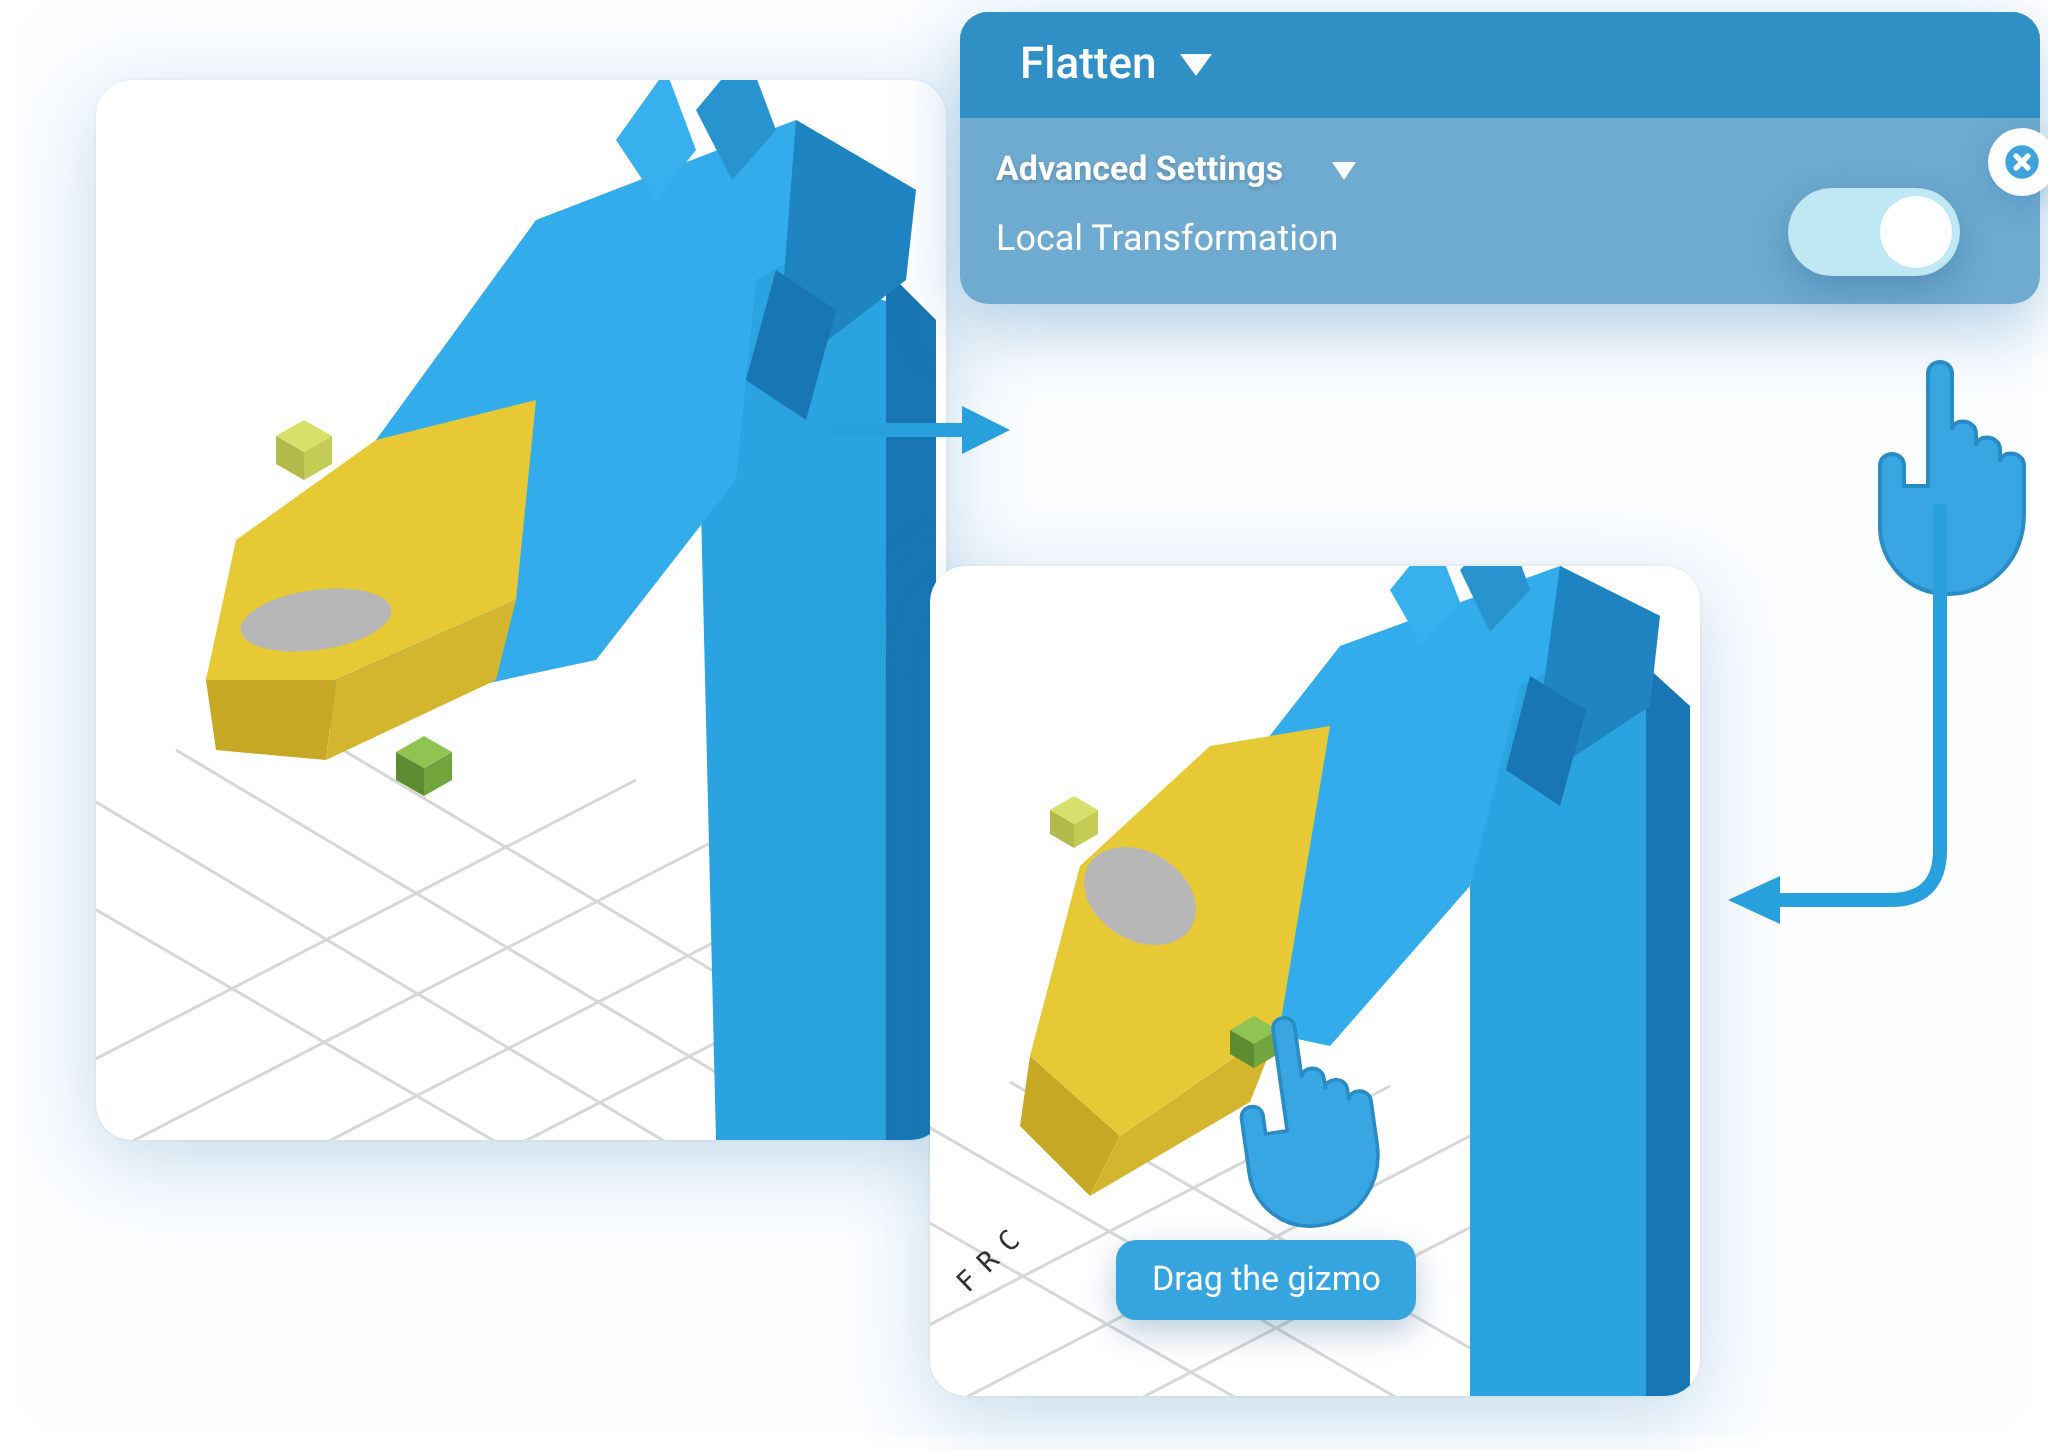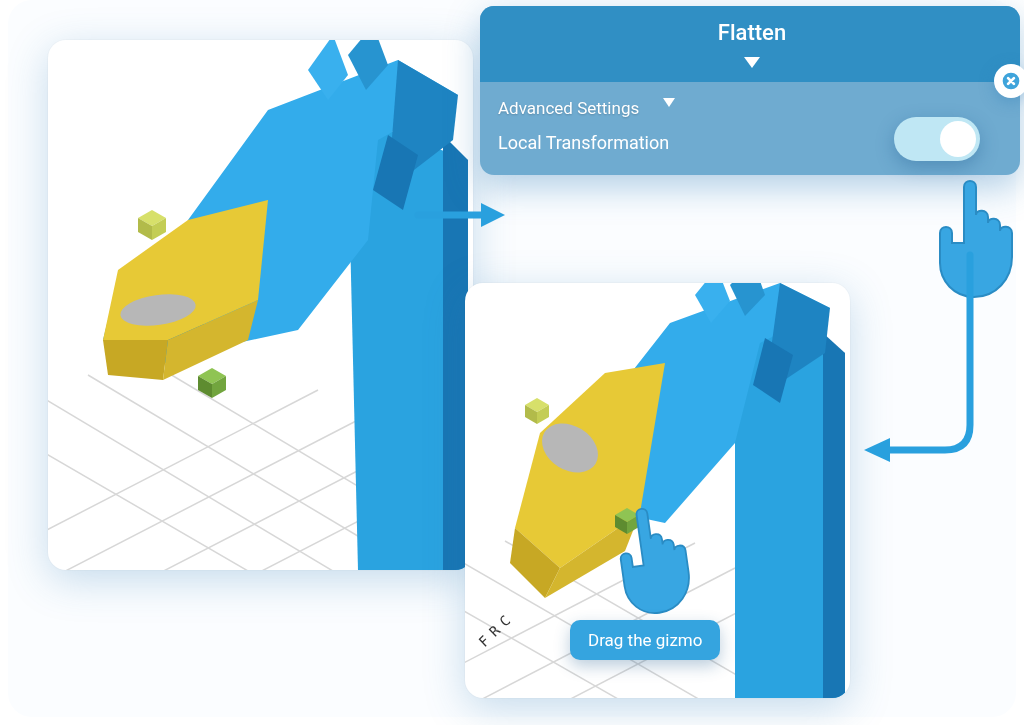--- a/index.html
+++ b/index.html
@@ -47,34 +47,34 @@
   .panel-header {
     background: #308fc4;
     color: #ffffff;
     font-size: 22px;
     font-weight: 500;
     padding: 14px 26px 14px 30px;
     border-radius: 14px 14px 0 0;
     display: flex;
     align-items: center;
     gap: 12px;
-    flex-direction: column;
   }
   .triangle-down {
     width: 0; height: 0;
     border-left: 8px solid transparent;
     border-right: 8px solid transparent;
     border-top: 11px solid #fff;
     display: inline-block;
   }
   .panel-body { padding: 16px 26px 0 18px; color: #fff; }
   .section-title {
-    font-weight: 400;
+    font-weight: 700;
     font-size: 17px;
     display: flex;
+    align-items: center;
     gap: 24px;
     margin-bottom: 14px;
     text-shadow: 0 1px 2px rgba(0,0,0,0.2);
   }
   .section-title .triangle-down { border-top-width: 9px; border-left-width:6px; border-right-width:6px;}
   .setting-row {
     display: flex;
     align-items: center;
     justify-content: space-between;
     font-size: 18px;
@@ -128,21 +128,20 @@
 
   
   .tooltip {
     position: absolute;
     background: #35a4df;
     color: #fff;
     font-size: 17px;
     padding: 10px 18px;
     border-radius: 10px;
     box-shadow: 0 6px 16px rgba(30,90,140,0.3);
-    margin-left: 12px;
   }
 
   
   .floor-text {
     position: absolute;
     font-family: monospace;
     font-size: 14px;
     letter-spacing: 6px;
     color: #333;
     transform: rotate(-44deg);

